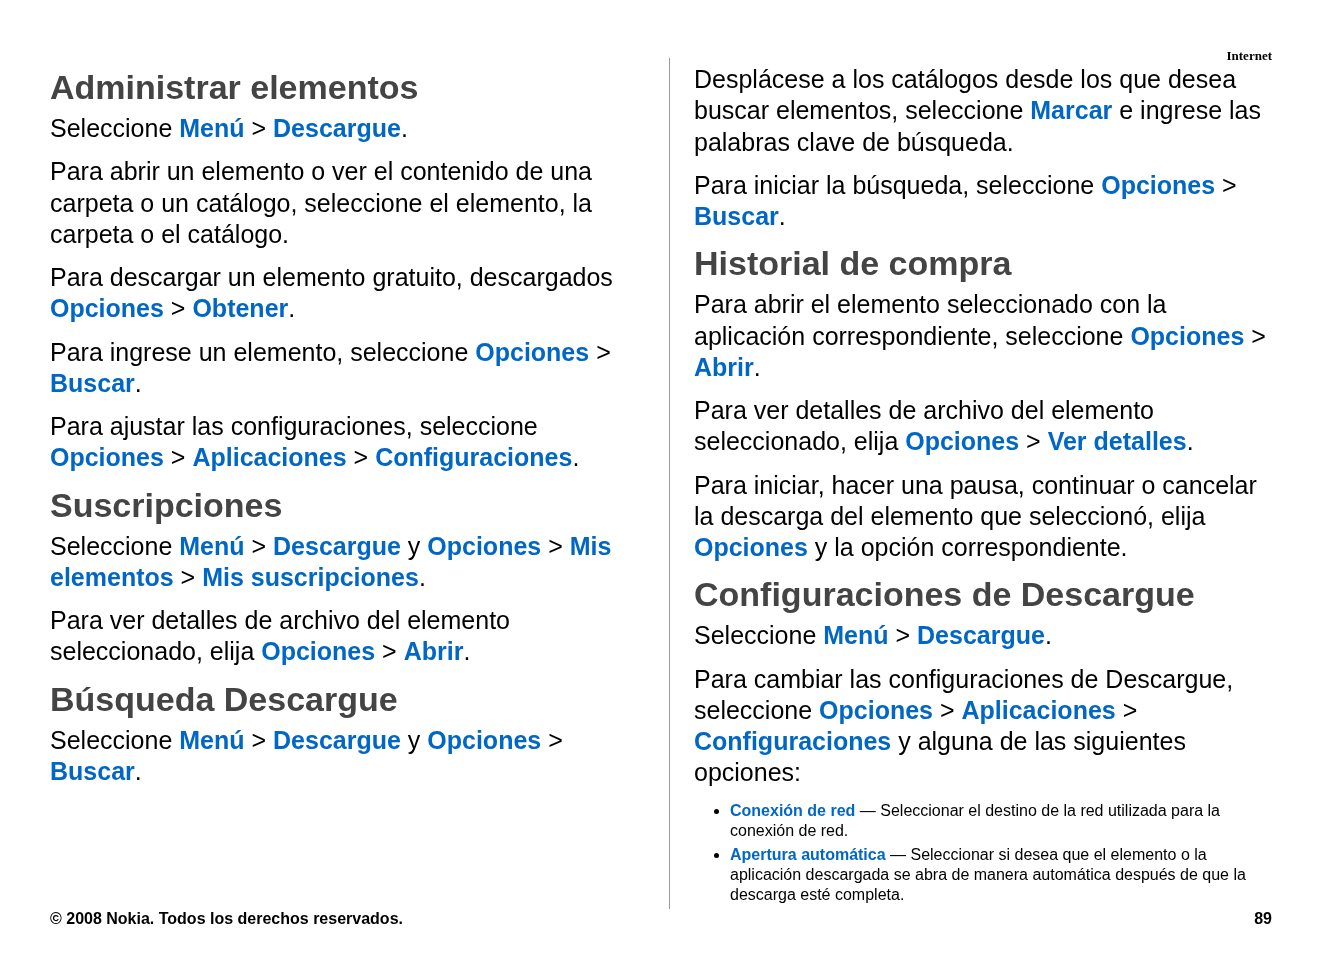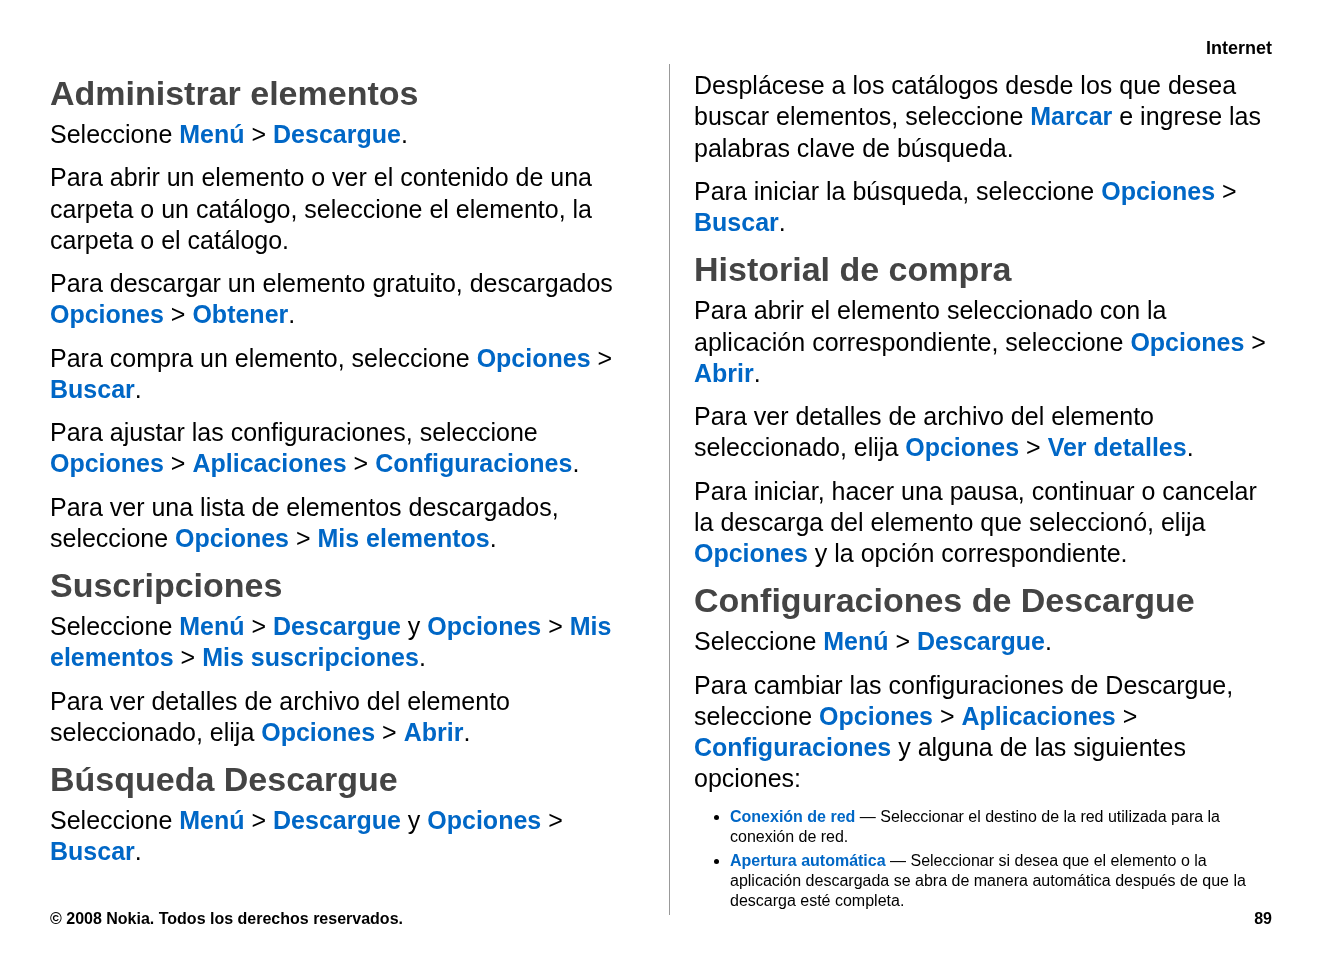--- a/index.html
+++ b/index.html
@@ -11,29 +11,30 @@
   }
   .page {
     width: 1322px;
     height: 954px;
     box-sizing: border-box;
     padding: 40px 50px 30px 50px;
     position: relative;
   }
   .header-label {
     position: absolute;
-    top: 38px;
+    top: 48px;
     right: 50px;
     font-weight: bold;
-    font-size: 18px;
+    font-size: 13px;
+    font-family: Liberation Serif, serif;
   }
   .columns {
     display: flex;
     gap: 16px;
-    margin-top: 24px;
+    margin-top: 18px;
     justify-content: space-between;
   }
   .col {
     width: 50%;
     box-sizing: border-box;
   }
   .col-left {
     padding-right: 24px;
   }
   .col-right {
@@ -97,30 +98,27 @@
       </p>
 
       <p>Para abrir un elemento o ver el contenido de una carpeta o un catálogo, seleccione el elemento, la carpeta o el catálogo.</p>
 
 
       <p>
         <span>Para descargar un elemento gratuito, descargados </span><span class="kw">Opciones</span><span class="sep"> &gt; </span><span class="kw">Obtener</span><span>.</span>
       </p>
 
       <p>
-        <span>Para compra un elemento, seleccione </span><span class="kw">Opciones</span><span class="sep"> &gt; </span><span class="kw">Buscar</span><span>.</span>
+        <span>Para ingrese un elemento, seleccione </span><span class="kw">Opciones</span><span class="sep"> &gt; </span><span class="kw">Buscar</span><span>.</span>
       </p>
 
       <p>
         <span>Para ajustar las configuraciones, seleccione </span><span class="kw">Opciones</span><span class="sep"> &gt; </span><span class="kw">Aplicaciones</span><span class="sep"> &gt; </span><span class="kw">Configuraciones</span><span>.</span>
       </p>
 
-      <p>
-        <span>Para ver una lista de elementos descargados, seleccione </span><span class="kw">Opciones</span><span class="sep"> &gt; </span><span class="kw">Mis elementos</span><span>.</span>
-      </p>
 
       <h2>Suscripciones</h2>
 
       <p>
         <span>Seleccione </span><span class="kw">Menú</span><span class="sep"> &gt; </span><span class="kw">Descargue</span><span> y </span><span class="kw">Opciones</span><span class="sep"> &gt; </span><span class="kw">Mis elementos</span><span class="sep"> &gt; </span><span class="kw">Mis suscripciones</span><span>.</span>
       </p>
 
       <p>
         <span>Para ver detalles de archivo del elemento seleccionado, elija </span><span class="kw">Opciones</span><span class="sep"> &gt; </span><span class="kw">Abrir</span><span>.</span>
       </p>

